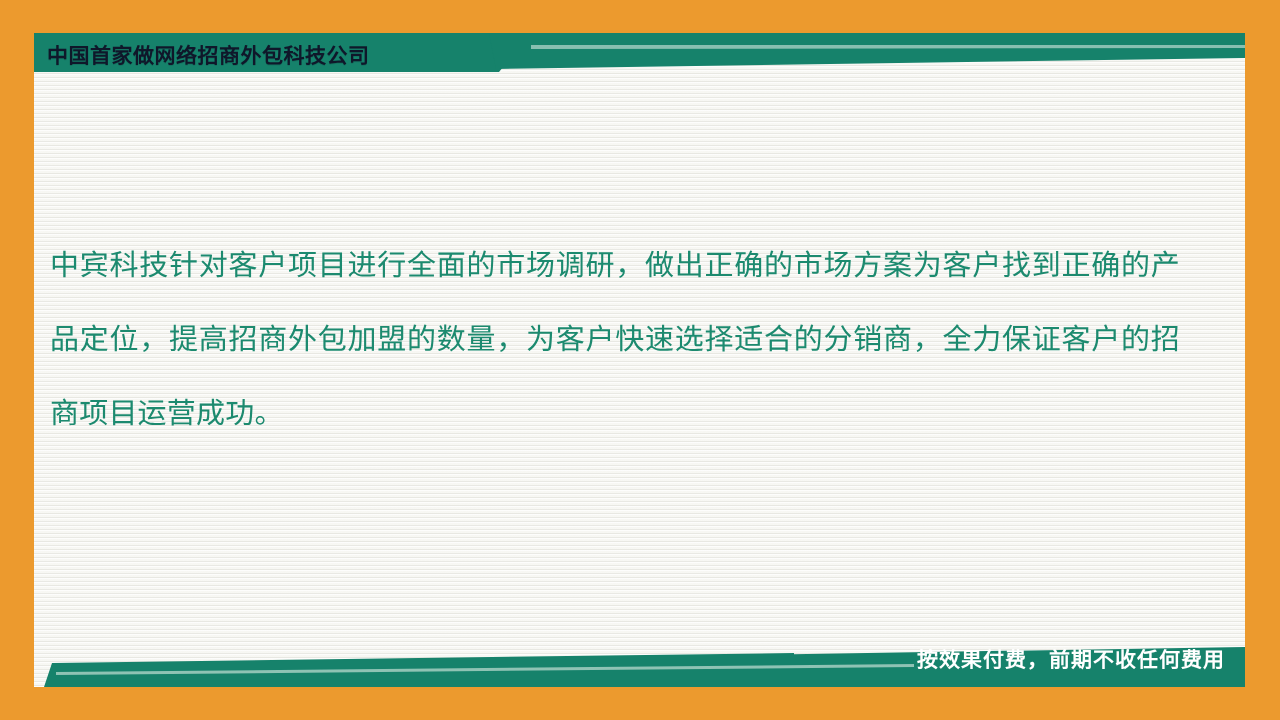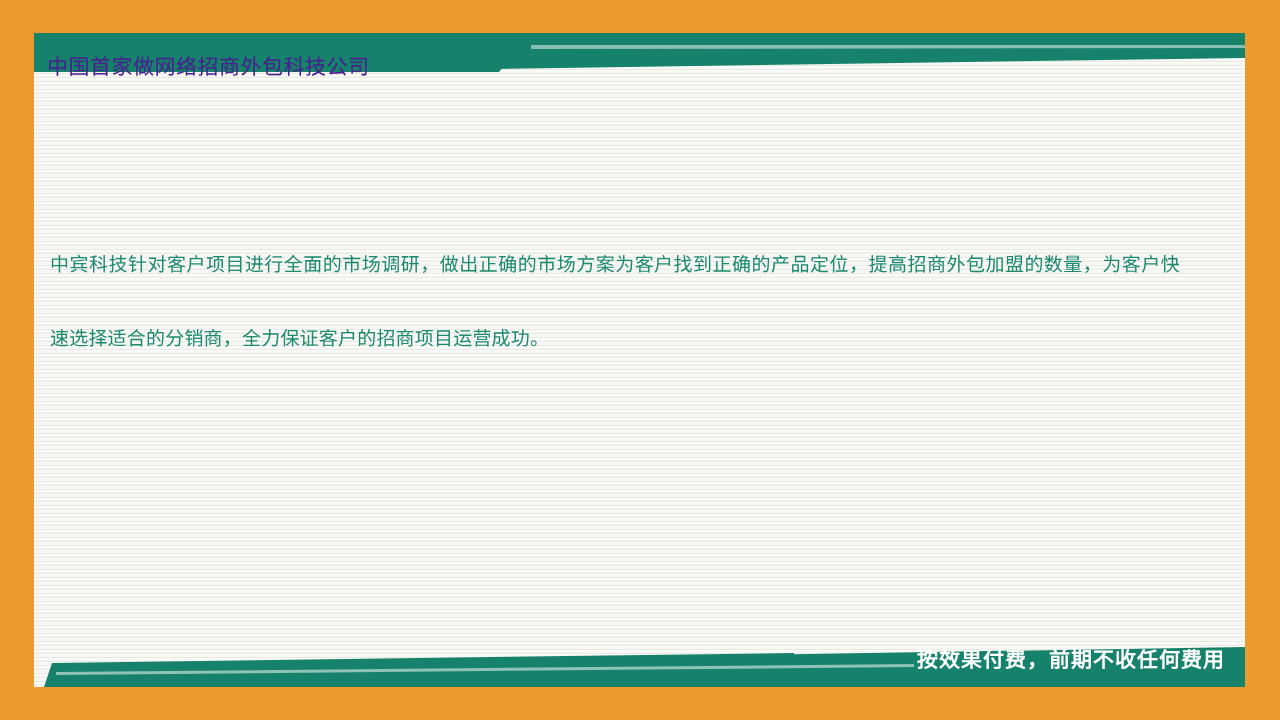--- a/index.html
+++ b/index.html
@@ -57,28 +57,27 @@
   }
   .header svg { display: block; width: 100%; height: 100%; }
 
   .header-title {
     position: absolute;
     left: 47px;
     top: 36px;
     height: 36px;
     display: flex;
     align-items: center;
-    color: #4c1d95;
+    color: #0f172a;
     font-size: 21px;
-    font-weight: normal;
+    font-weight: bold;
     letter-spacing: 0.5px;
     white-space: nowrap;
     font-family: "DejaVu Sans", "Liberation Sans", sans-serif;
     text-shadow: 0 1px 0 rgba(0,0,0,0.10);
-    margin-top: 11px;
   }
 
   
   .section-heading {
     position: absolute;
     left: 66px;
     top: 133px;
     color: #13836c;
     font-size: 27px;
     font-weight: bold;
@@ -88,21 +87,21 @@
     text-shadow: 1px 1px 0 rgba(255,255,255,0.85);
   }
 
   
   .body-copy {
     position: absolute;
     left: 50px;
     top: 228px;
     width: 1130px;
     color: #1c8a6f;
-    font-size: 19px;
+    font-size: 29px;
     line-height: 74px;
     text-align: justify;
     text-align-last: left;
     letter-spacing: 0.2px;
     font-family: "Liberation Serif", "DejaVu Serif", serif;
   }
 
   
   .footer {
     position: absolute;

